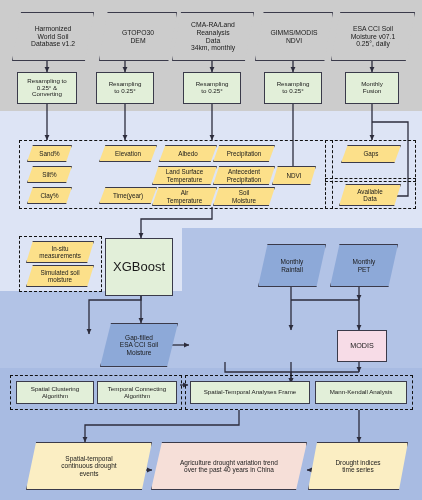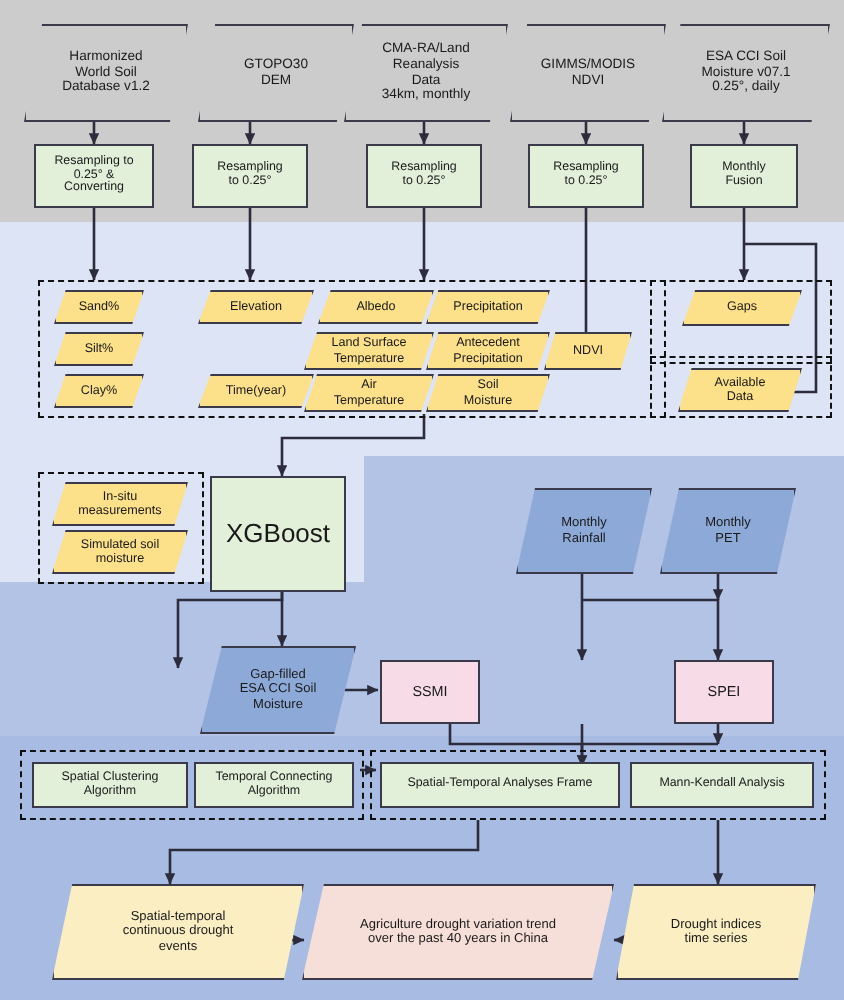--- a/index.html
+++ b/index.html
@@ -234,24 +234,22 @@
     <div class="ptext" style="white-space:pre-line;">Monthly
 Rainfall</div>
   </div>
   <div class="node para" style="left:330px;top:244px;width:68px;height:43px;font-size:6.5px;">
     <div class="pbody" style="background:#8da9d8;
          clip-path:polygon(14% 0,100% 0,86% 100%,0 100%);"></div>
     <div class="ptext" style="white-space:pre-line;">Monthly
 PET</div>
   </div>
 
-  <div class="node rect" style="left:190px;top:330px;width:50px;height:32px;background:#f7dce7;
-              font-size:7.2px;">SSMI</div>
   <div class="node rect" style="left:337px;top:330px;width:50px;height:32px;background:#f7dce7;
-              font-size:7.2px;">SPEI</div>
+              font-size:7.2px;">MODIS</div>
 
   <div class="dash" style="left:10px;top:375px;width:172px;height:35px;"></div>
   <div class="dash" style="left:185px;top:375px;width:228px;height:35px;"></div>
 
   <div class="node rect" style="left:16px;top:381px;width:78px;height:23px;background:#e2efd9;
               font-size:6.2px;white-space:pre-line;">Spatial Clustering
 Algorithm</div>
   <div class="node rect" style="left:97px;top:381px;width:80px;height:23px;background:#e2efd9;
               font-size:6.2px;white-space:pre-line;">Temporal Connecting
 Algorithm</div>

